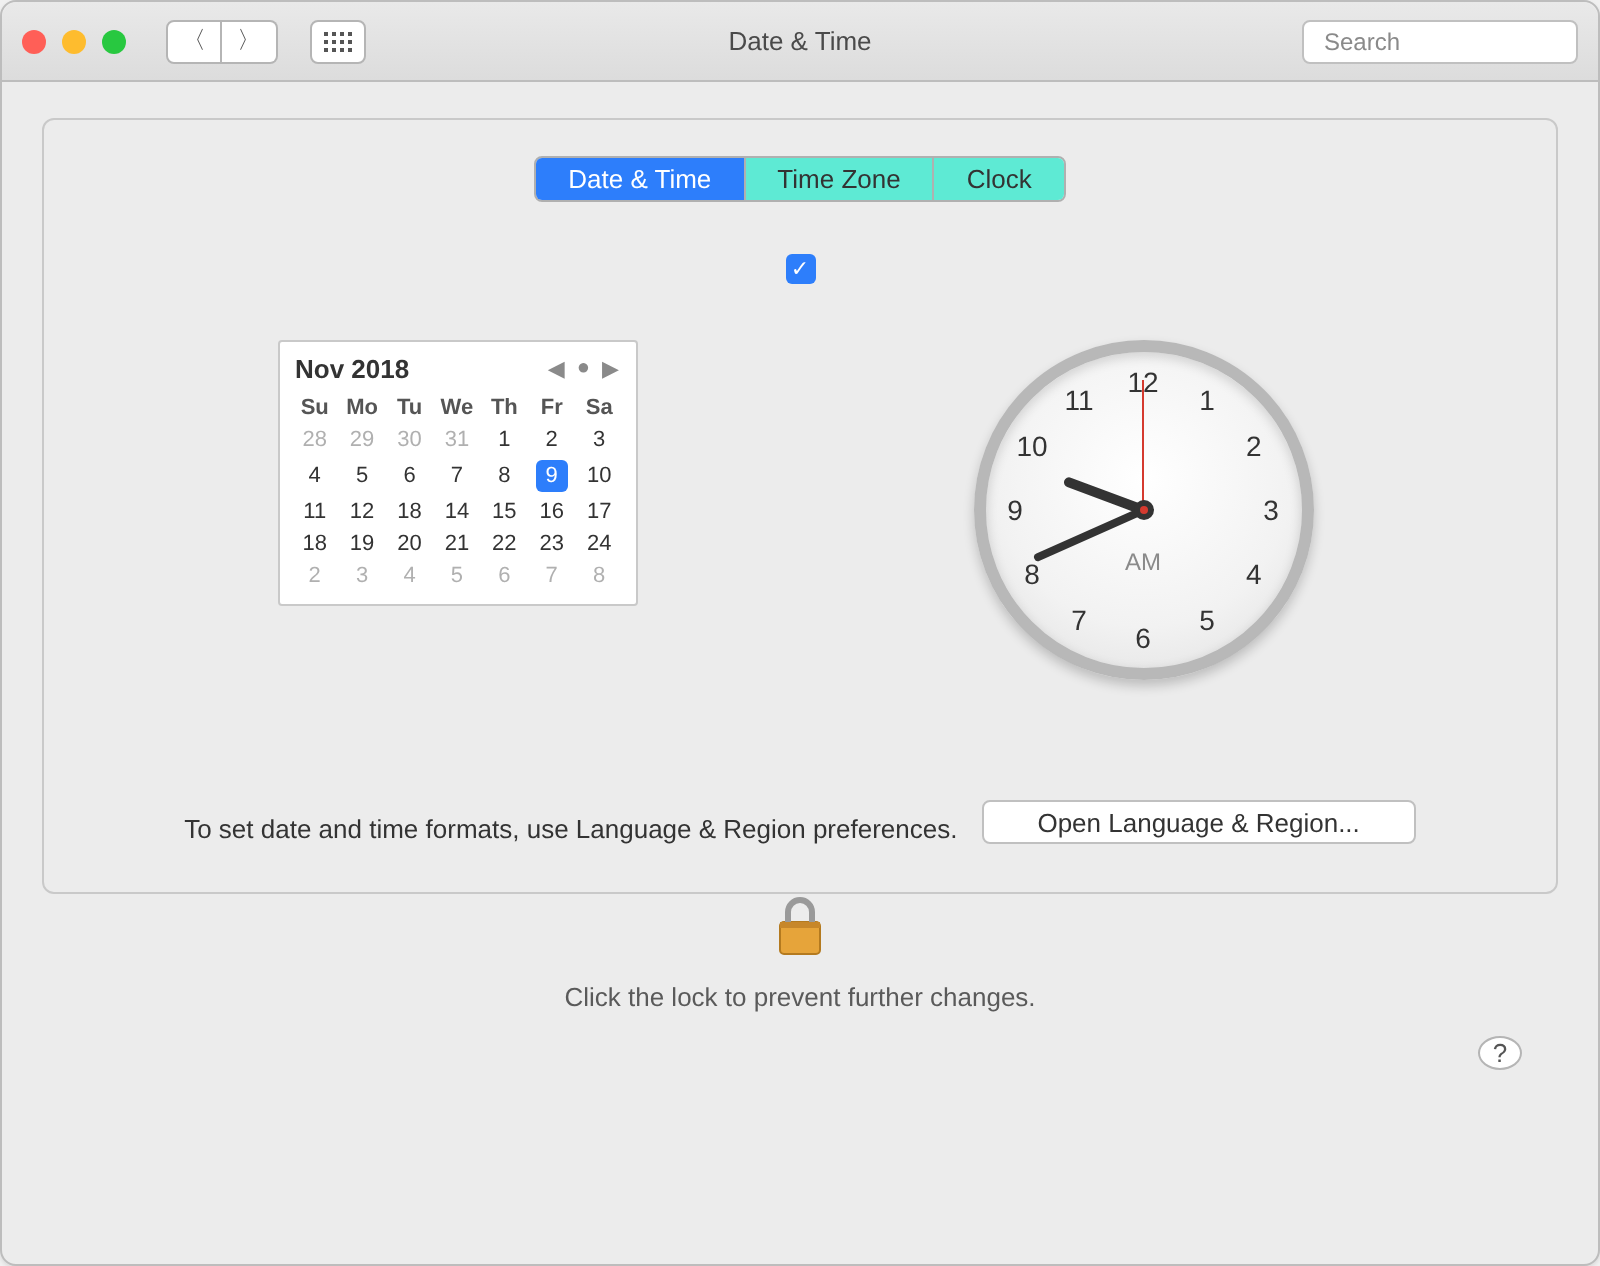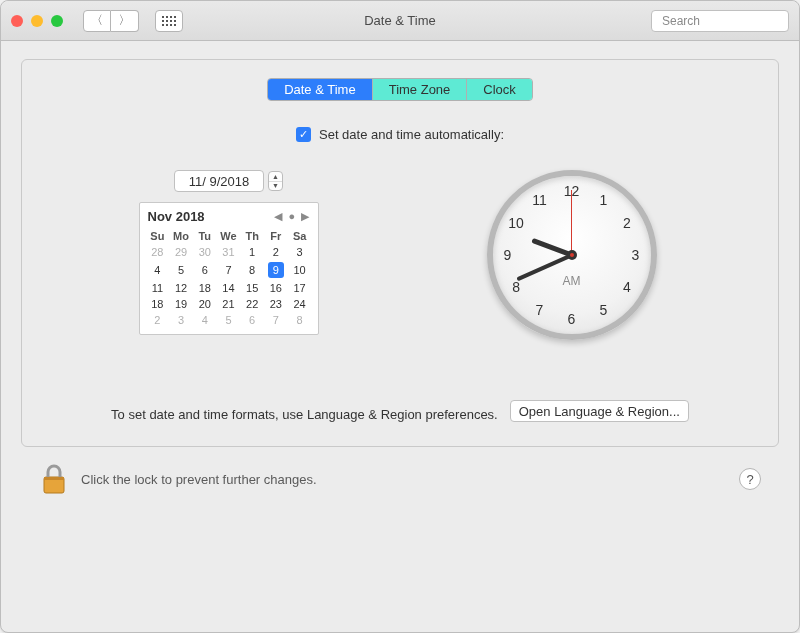--- a/index.html
+++ b/index.html
@@ -184,27 +184,27 @@
   }
   .hand-center::after{
     content:""; position:absolute; inset:3px; background:#d53a2f; border-radius:50%;
   }
 
   .format-row {
     display:flex; align-items:flex-end; justify-content:center; gap:12px;
     font-size:13px; color:#333;
   }
   .btn {
-    height:22px; padding:0 8px; background:#fff; border:1px solid #c0c0c0;
+    height:22px; padding:0 27px; background:#fff; border:1px solid #c0c0c0;
     border-radius:4px; font-size:13px; display:flex; align-items:center;
   }
 
   .footer {
     height:64px; display:flex; align-items:center; padding:0 18px; gap:12px;
-    border-bottom-left-radius:8px; border-bottom-right-radius:8px;
+    border-bottom-left-radius:8px; border-bottom-right-radius:8px;flex-direction:column;
   }
   .lock-icon {
     width:30px; height:34px; display:flex; align-items:center; justify-content:center;
   }
   .footer-text { font-size:13px; color:#5a5a5a; }
   .help {
     margin-left:auto; width:22px; height:22px; border-radius:50%;
     border:1px solid #b5b5b5; background:#fff; display:flex; align-items:center; justify-content:center;
     font-size:13px; color:#555;
   }
@@ -262,35 +262,25 @@
           <div class="seg active">Date &amp; Time</div>
           <div class="seg">Time Zone</div>
           <div class="seg">Clock</div>
         </div>
       </div>
 
       <div class="auto-row">
         <div class="checkbox">
           <span>✓</span>
         </div>
-        <div class="auto-label">Set date and time automatically:</div>
       </div>
 
       <div class="two-col">
 
         <div class="col">
-          <div class="stepper-row">
-            <div class="stepper-input">
-                <span>11/  9/2018</span>
-              </div>
-            <div class="stepper-btns">
-              <div>▲</div>
-              <div>▼</div>
-            </div>
-          </div>
           <div class="calendar">
             <div class="cal-header">
               <span class="cal-title">Nov 2018</span>
               <span class="cal-nav">
                 <span>◀</span>
                 <span>●</span>
                 <span>▶</span>
               </span>
             </div>
             <table class="cal">

